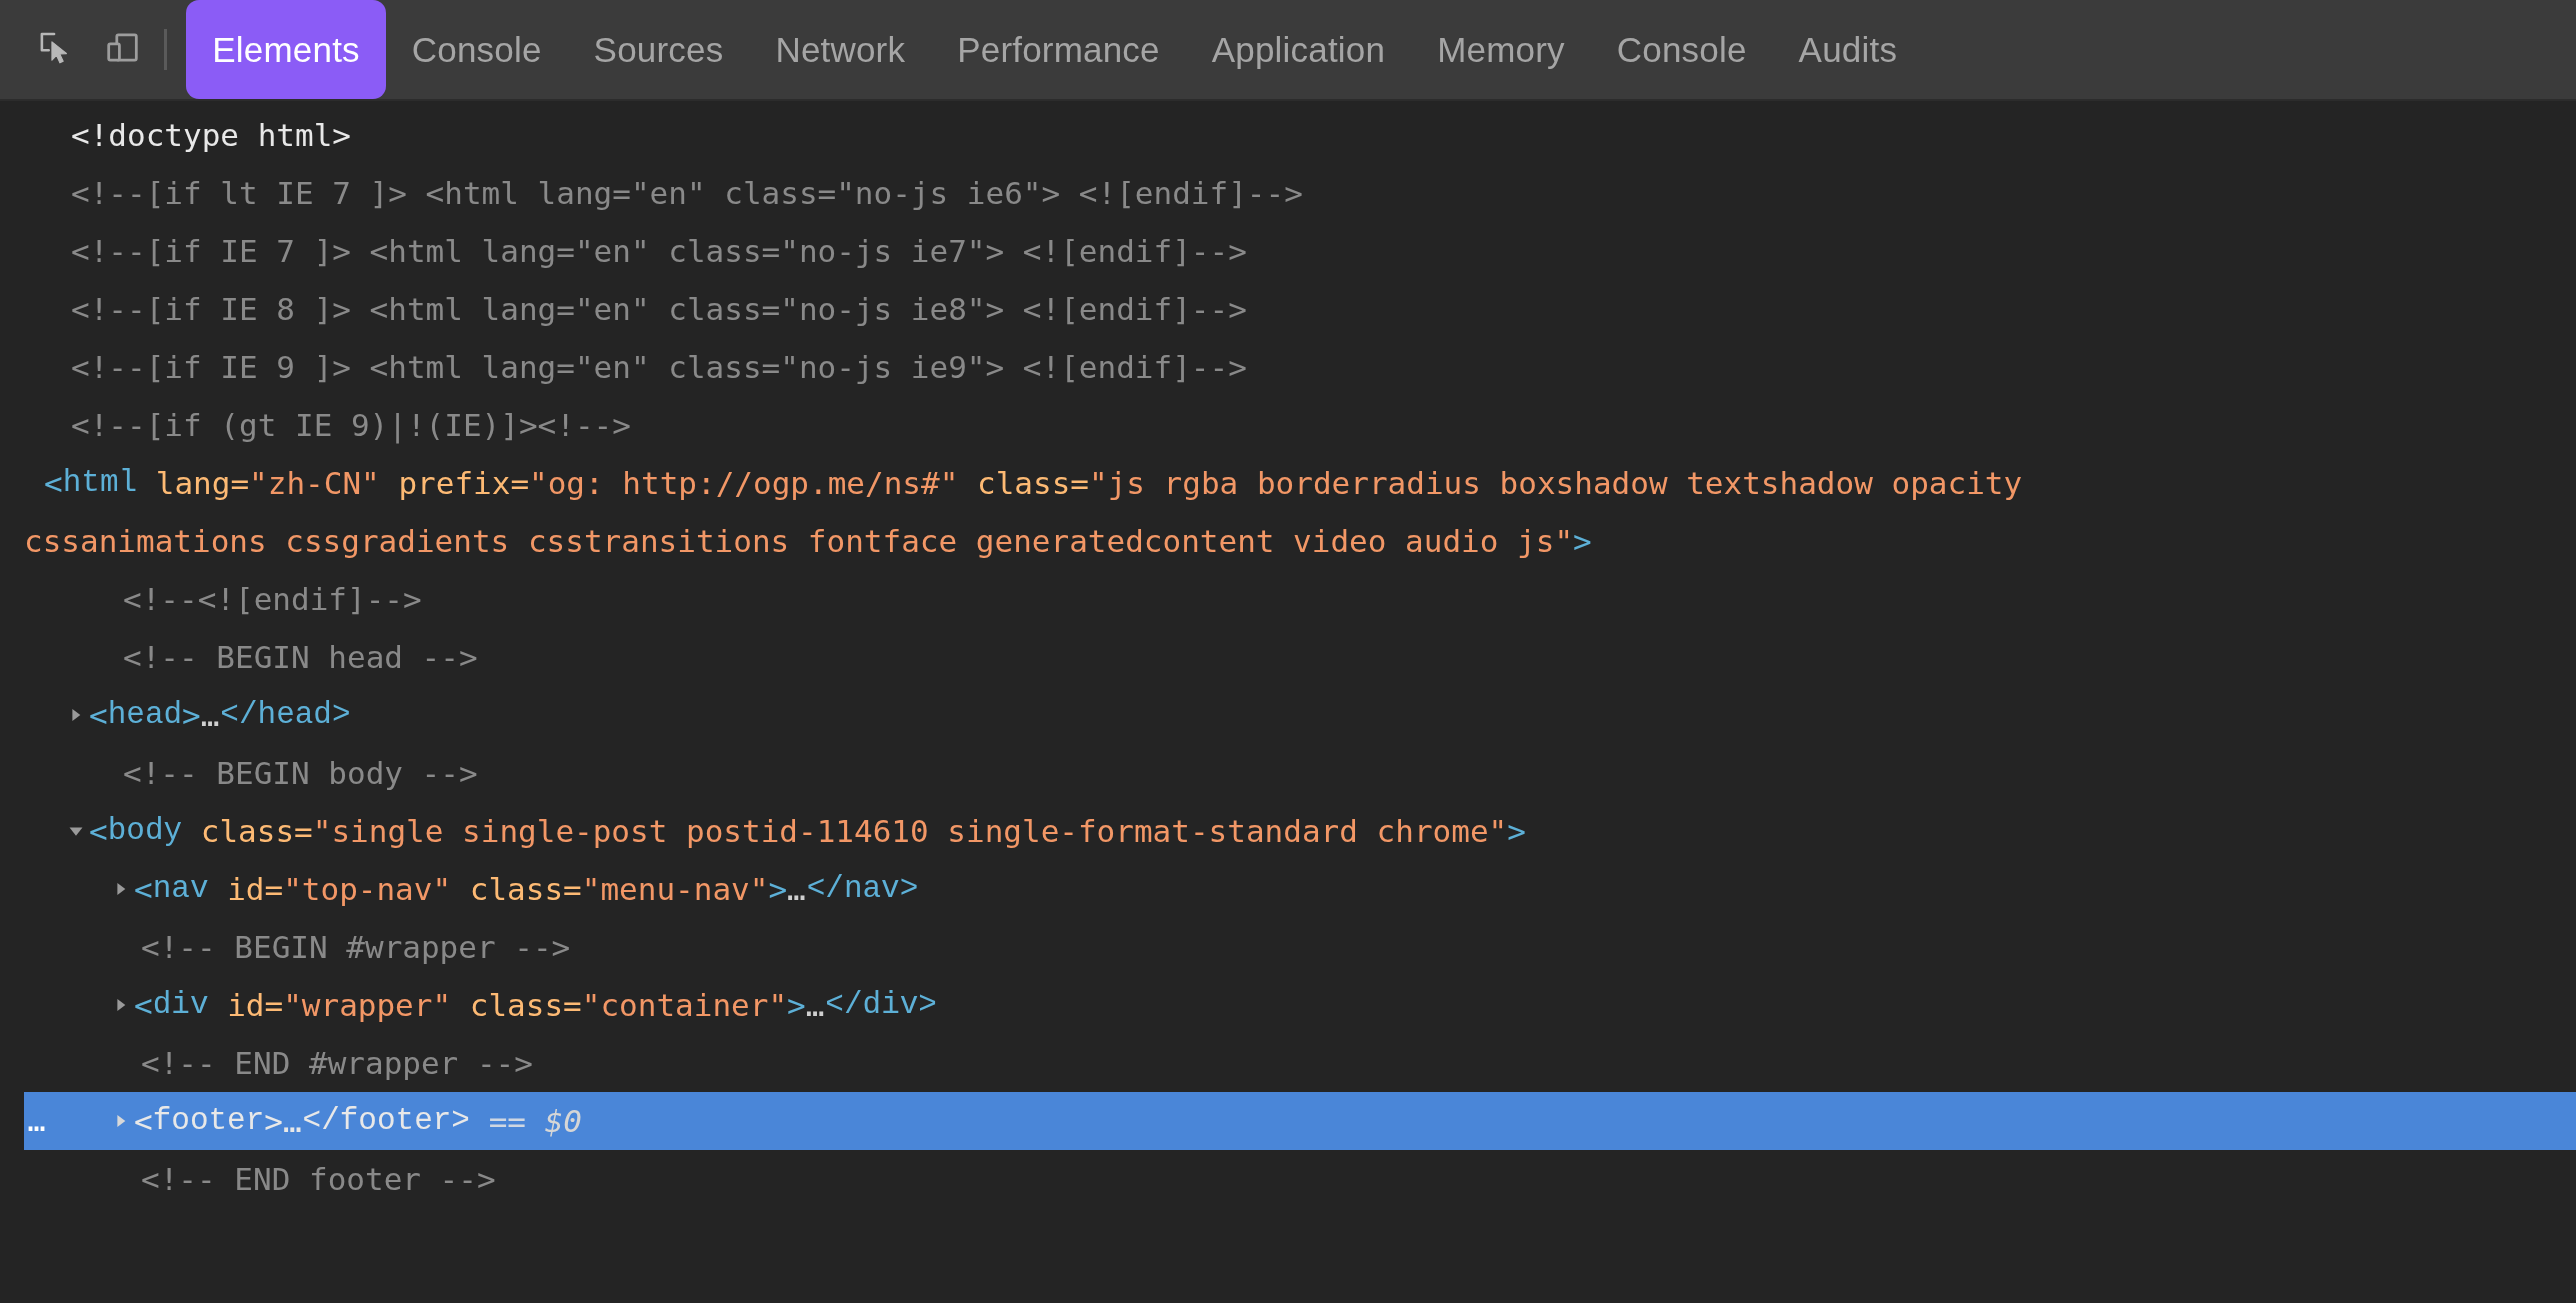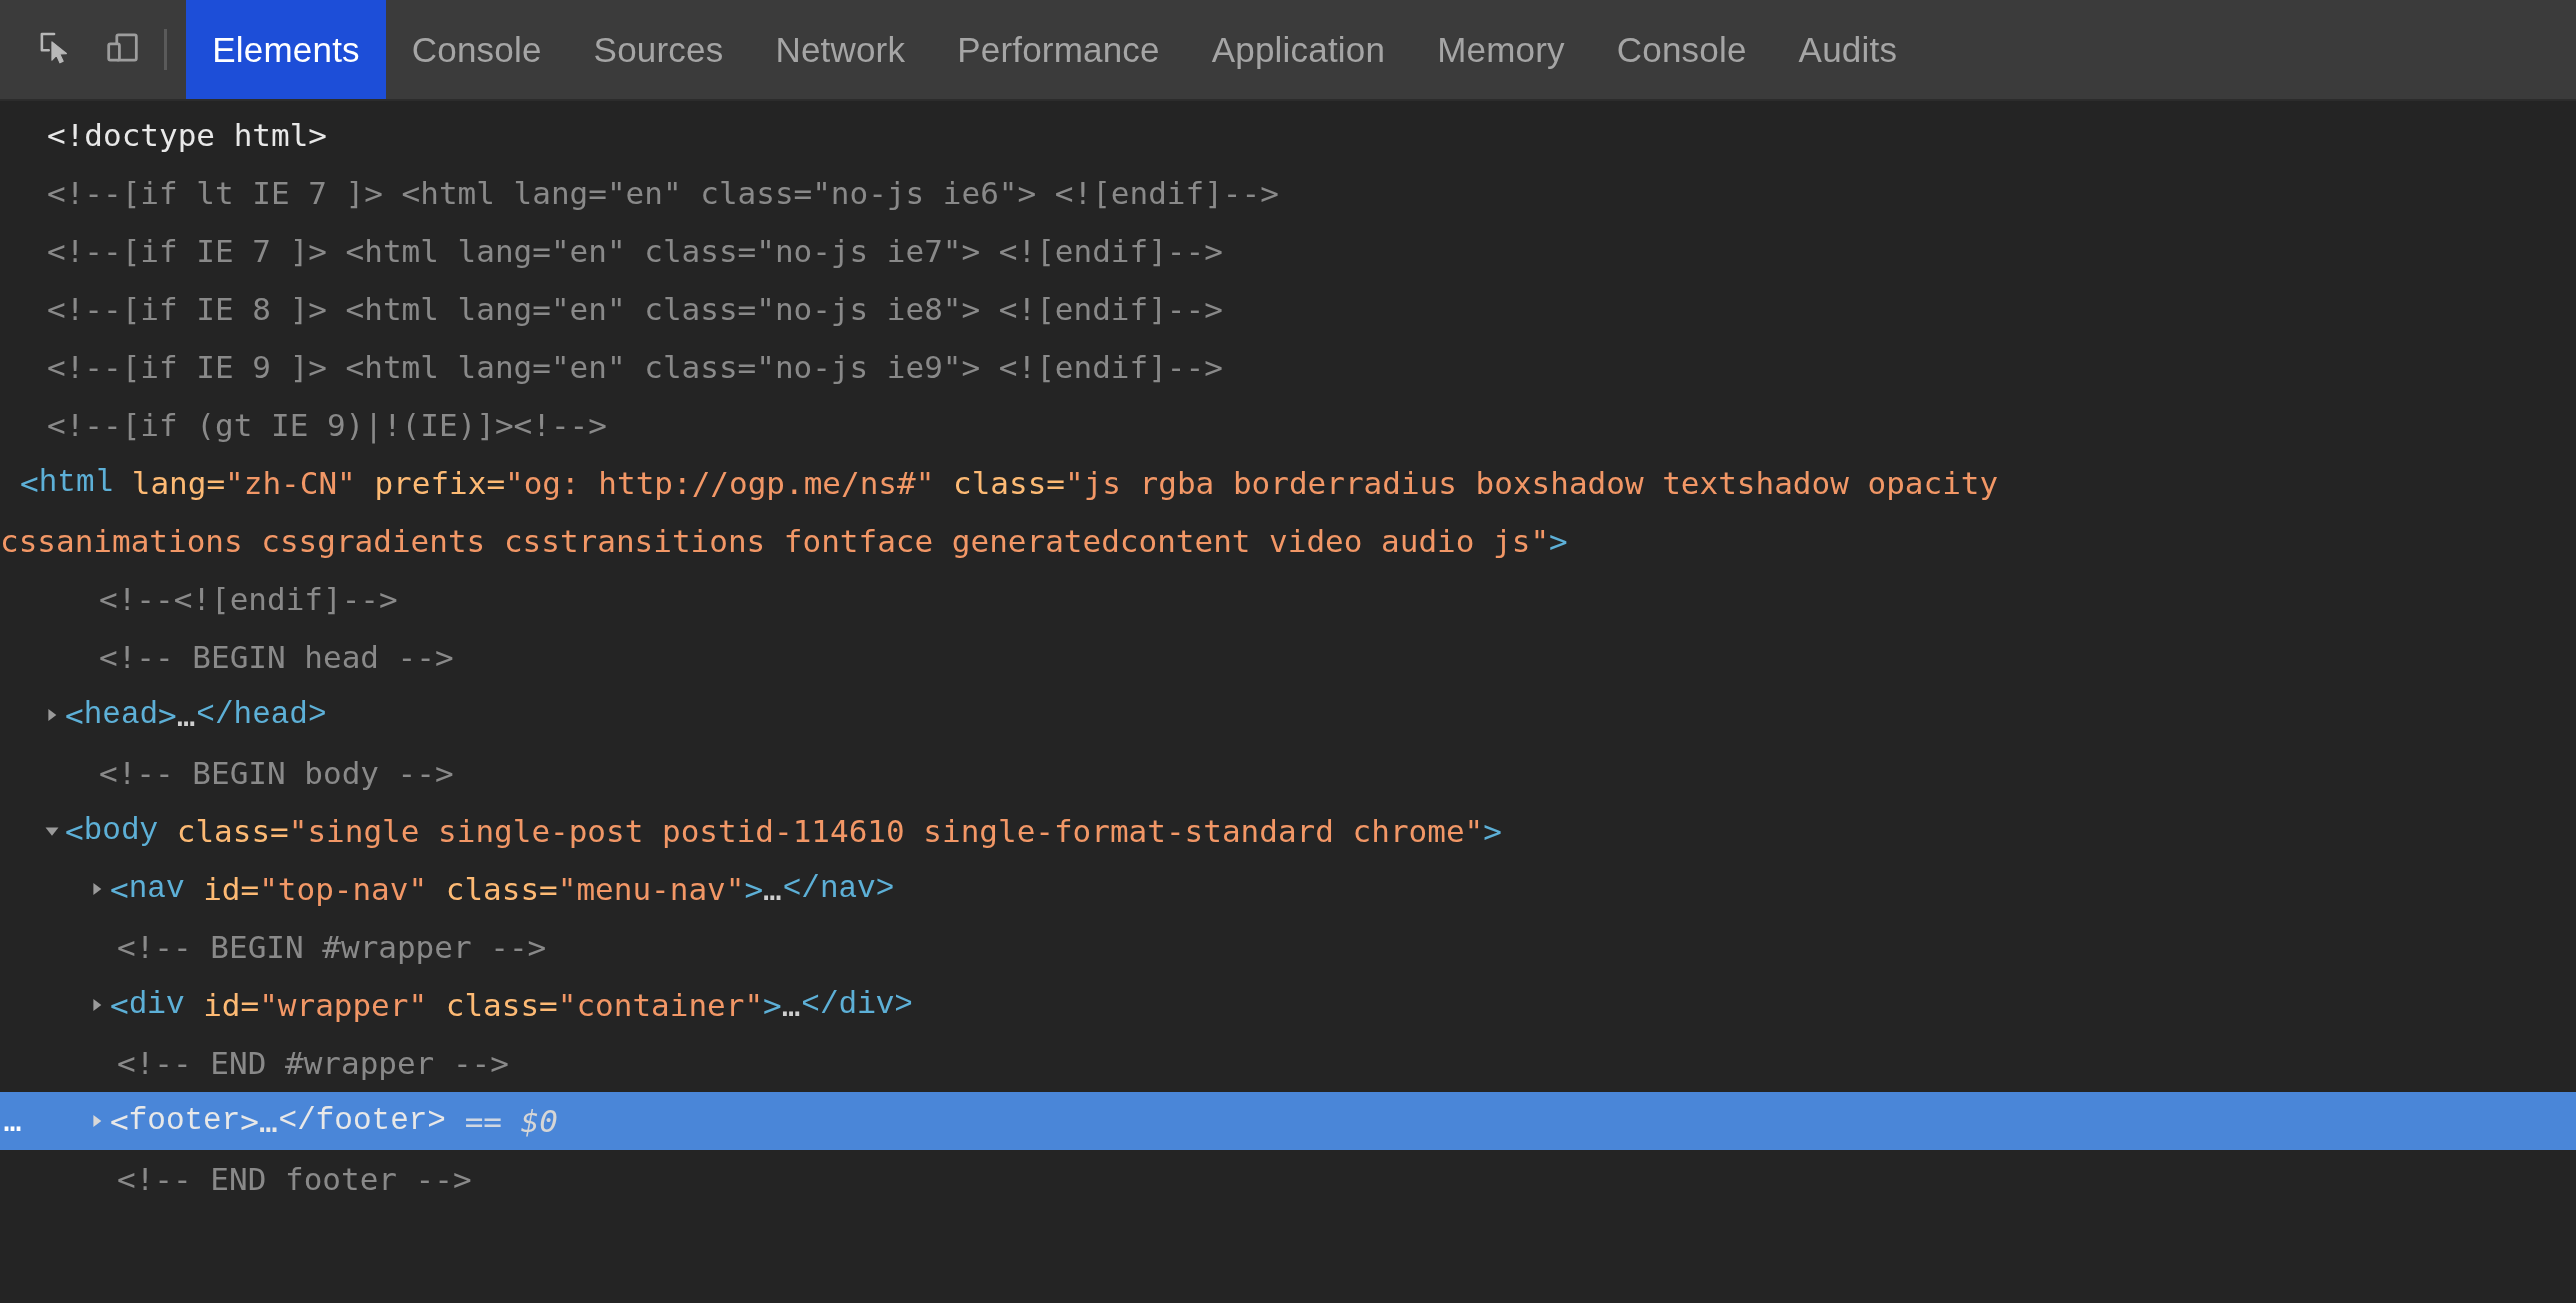--- a/index.html
+++ b/index.html
@@ -70,22 +70,23 @@
     color: #a5a5a5;
     font-family: "Liberation Sans", sans-serif;
     letter-spacing: 0.2px;
     cursor: pointer;
     background: transparent;
     border: none;
     white-space: nowrap;
     height: 99px;
   }
   .tab.active {
-    background: #1d4ed8;
+    background: #8b5cf6;
     color: #ffffff;
+    border-radius: 13px;
   }
 
   
   .tree {
     flex: 1;
     background: #242424;
     overflow: hidden;
     font-family: "DejaVu Sans Mono", monospace;
     font-size: 31px;
     line-height: 58px;
@@ -93,20 +94,21 @@
     position: relative;
   }
   .row {
     height: 58px;
     display: flex;
     align-items: center;
     white-space: pre;
     padding-left: 20px;
     box-sizing: border-box;
     position: relative;
+    margin-left: 24px;
   }
   .row.selected {
     background: #4a86d8;
   }
   .row.selected .tagname,
   .row.selected .punct,
   .row.selected .ellip {
     color: #e8e8e8;
   }
   .row.selected .dollar {

